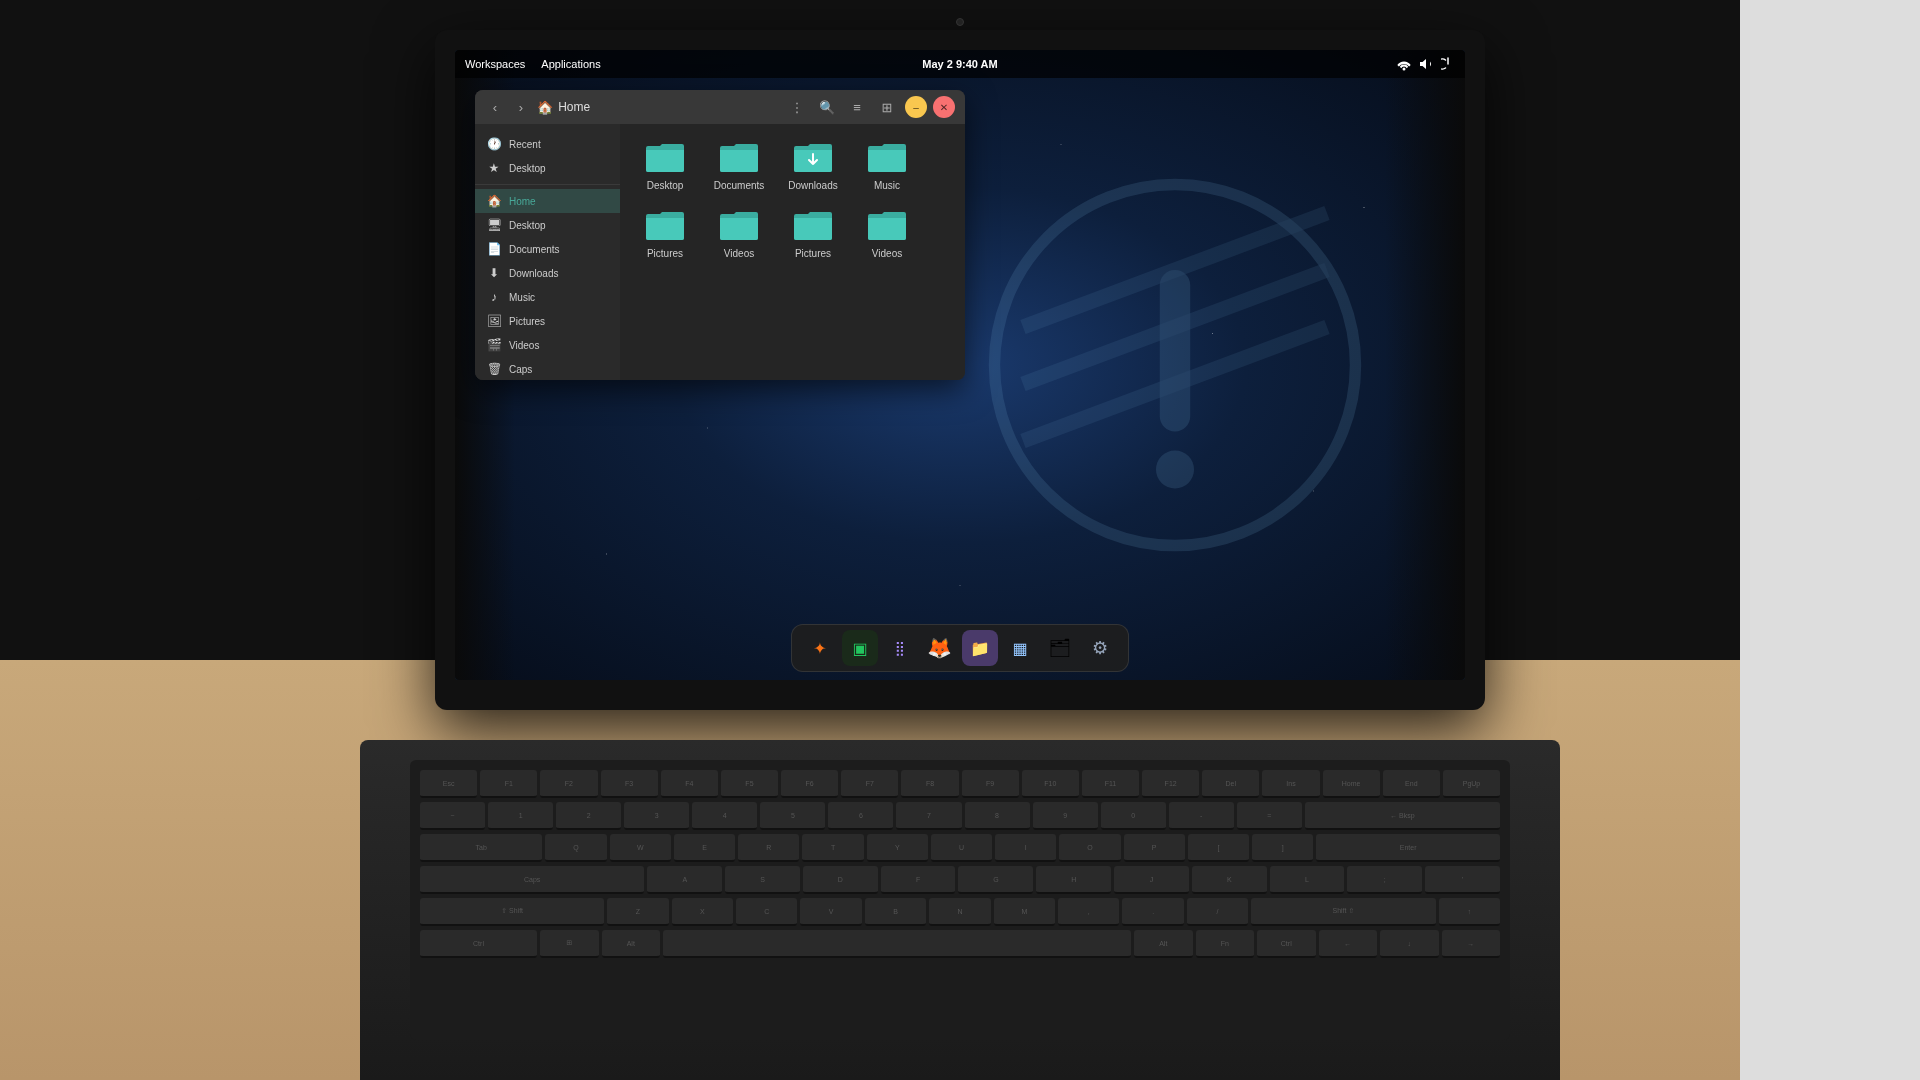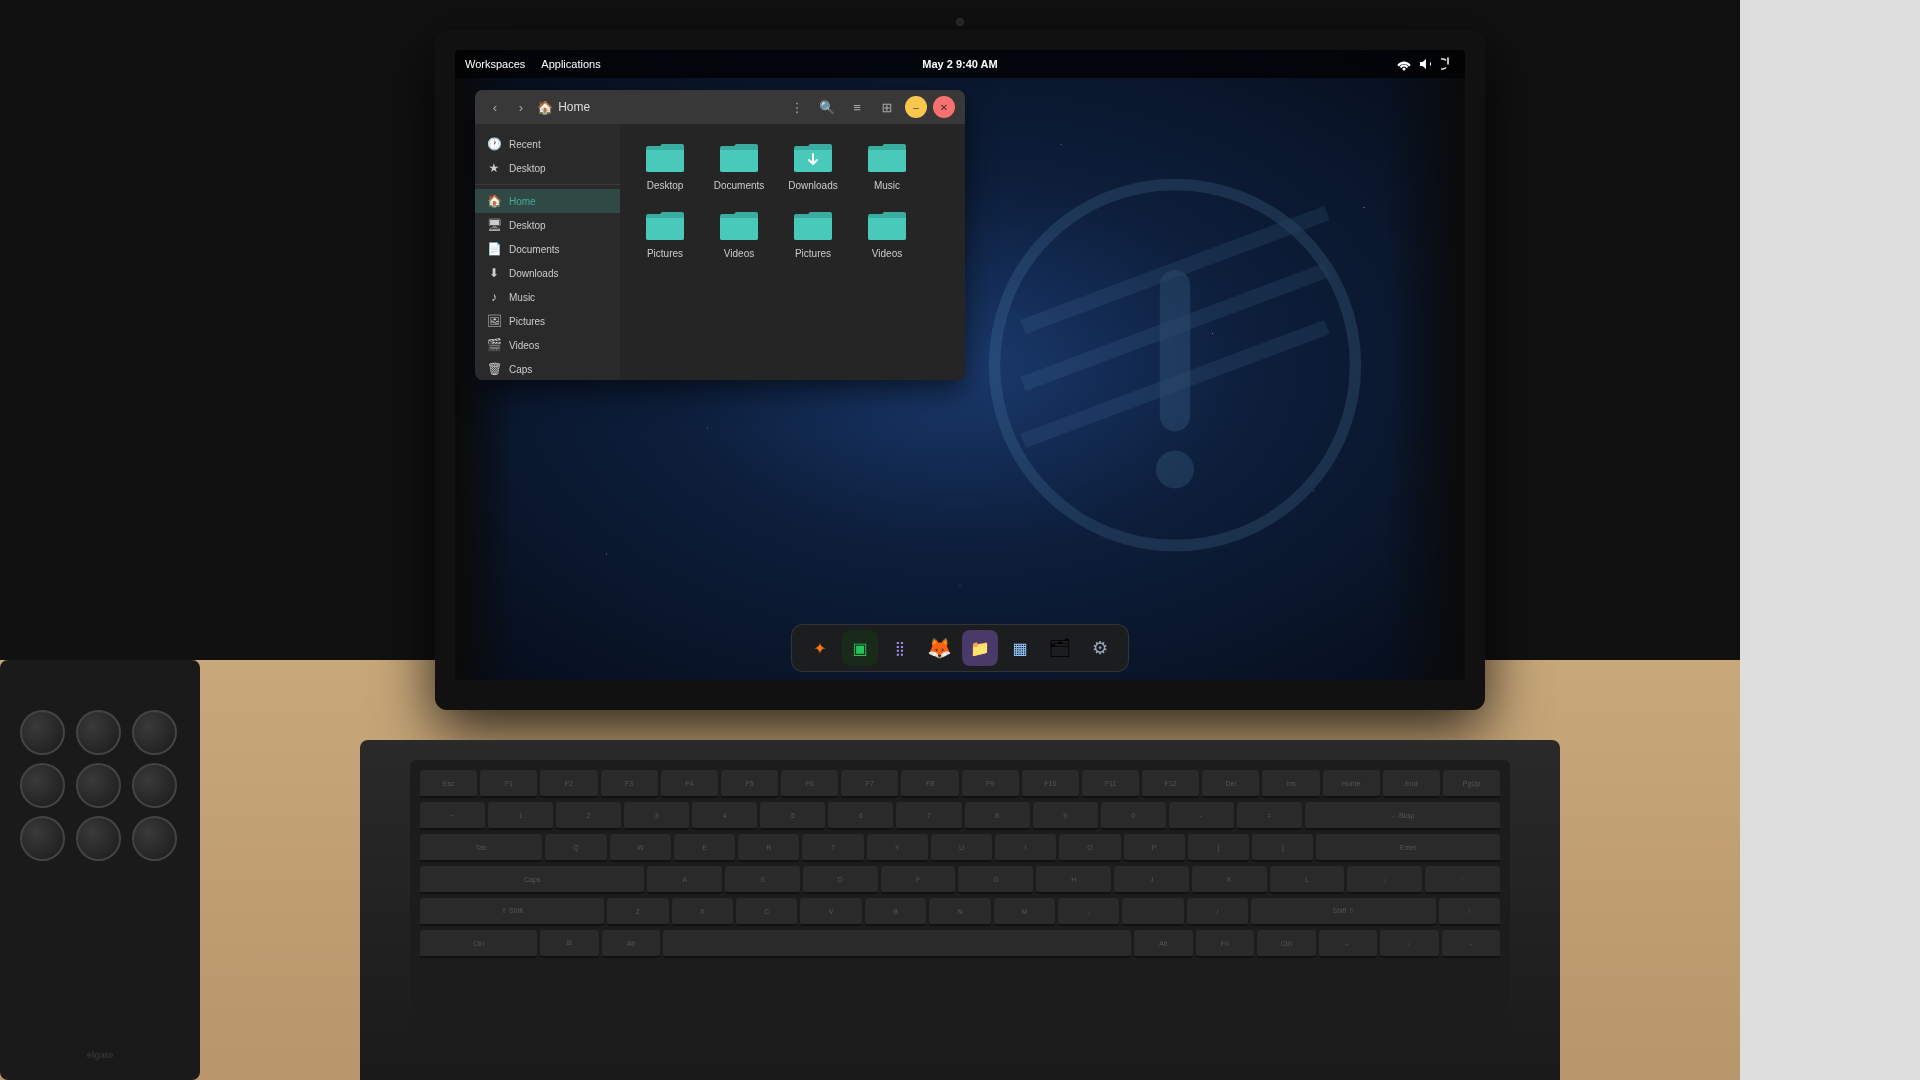--- a/index.html
+++ b/index.html
@@ -481,34 +481,20 @@
 <body>
 
 <div class="laptop-outer">
 
   <div class="desk"></div>
 
   <div class="monitor-left"></div>
 
   <div class="right-panel"></div>
 
-  <div class="control-device">
-    <div class="control-device-knobs">
-      <div class="knob"></div>
-      <div class="knob"></div>
-      <div class="knob"></div>
-      <div class="knob"></div>
-      <div class="knob"></div>
-      <div class="knob"></div>
-      <div class="knob"></div>
-      <div class="knob"></div>
-      <div class="knob"></div>
-    </div>
-    <div style="position:absolute;bottom:20px;left:50%;transform:translateX(-50%);color:#333;font-size:9px;font-weight:bold;">elgato</div>
-  </div>
 
   <div class="laptop-screen-bezel">
     <div class="webcam"></div>
 
     <div class="laptop-screen">
 
       <div class="desktop-bg">
         <div class="stars"></div>
 
         <div class="popos-logo">

